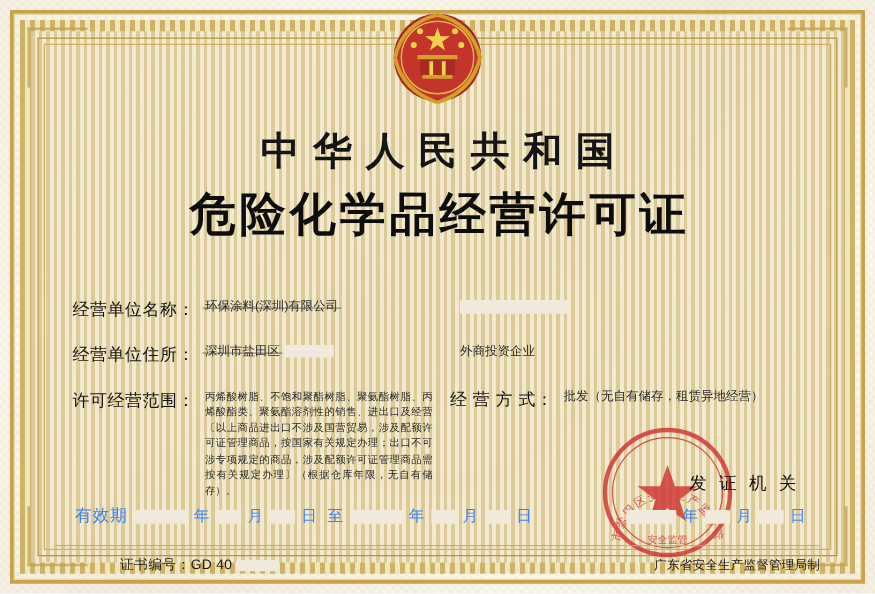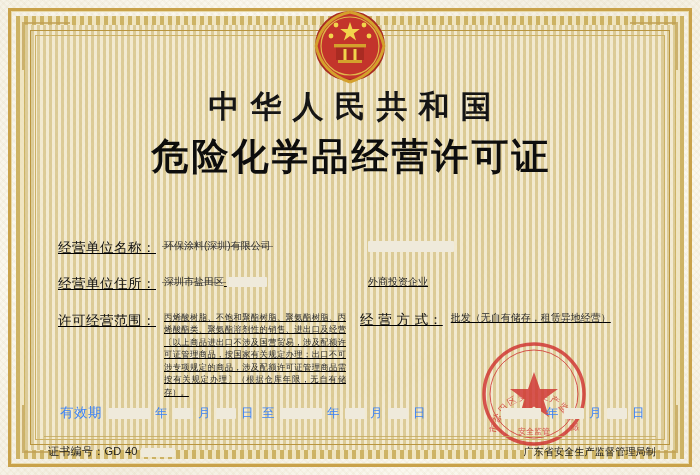--- a/index.html
+++ b/index.html
@@ -78,21 +78,21 @@
     transform: translateX(-50%);
     width: 104px;
     height: 104px;
   }
   .emblem svg { display: block; width: 104px; height: 104px; }
 
   
   .title-block {
     position: absolute;
     left: 0; right: 0;
-    top: 89px;
+    top: 104px;
     text-align: center;
   }
   .title-main {
     font-family: "DejaVu Serif", "Liberation Serif", serif;
     font-weight: bold;
     font-size: 31px;
     letter-spacing: 11px;
     color: #151515;
     text-indent: 11px;
     line-height: 1.1;
@@ -136,21 +136,20 @@
   
   .body {
     position: absolute;
     left: 58px;
     right: 52px;
     top: 232px;
     display: grid;
     grid-template-columns: 1fr 1fr;
     column-gap: 14px;
     row-gap: 0;
-    text-decoration: underline;
   }
   .field {
     display: flex;
     align-items: flex-start;
     padding: 7px 0 7px 0;
     min-height: 22px;
   }
   .field .label {
     font-size: 13.5px;
     color: #111;
@@ -249,21 +248,21 @@
     position: absolute;
     left: 48px;
     right: 44px;
     top: 444px;
     display: flex;
     align-items: center;
     justify-content: space-between;
     font-size: 11px;
     color: #1b1b1b;
   }
-  .footer .cert-no { letter-spacing: .3px; }
+  .footer .cert-no { letter-spacing: .3px; margin-left: 48px; }
   .footer .maker { letter-spacing: .2px; font-size: 10px; }
 
   
   .watermark {
     position: absolute;
     left: 50%;
     top: 250px;
     transform: translate(-50%, -50%);
     width: 260px;
     height: 260px;
@@ -366,20 +365,21 @@
       <circle cx="54" cy="54" r="44" fill="none" stroke="#cf2b2b" stroke-width="1"></circle>
       <polygon points="54,32 60,49 78,49 63.5,59.5 69,77 54,66.5 39,77 44.5,59.5 30,49 48,49" fill="#cf2b2b"></polygon>
       <path id="sealcurve" d="M 54,96 m -38,0 a 38,38 0 1,1 76,0" fill="none"></path>
       <text font-size="9.2" fill="#cf2b2b" font-family="DejaVu Sans, sans-serif" letter-spacing="1.2">
         <textPath href="#sealcurve" startOffset="50%" text-anchor="middle">深圳市盐田区安全生产监督管理局</textPath>
       </text>
       <text x="54" y="94" font-size="8" fill="#cf2b2b" text-anchor="middle" font-family="DejaVu Sans, sans-serif">安全监管</text>
     </svg>
   </div>
 
+  <div class="issuer">发 证 机 关</div>
 
   <div class="validity">
     <span class="v-label">有效期</span>
     <span class="dates">
       <span class="redact" style="width:42px;height:11px;"></span>
       <span class="ymd">年</span>
       <span class="redact" style="width:20px;height:11px;"></span>
       <span class="ymd">月</span>
       <span class="redact" style="width:20px;height:11px;"></span>
       <span class="ymd">日</span>

